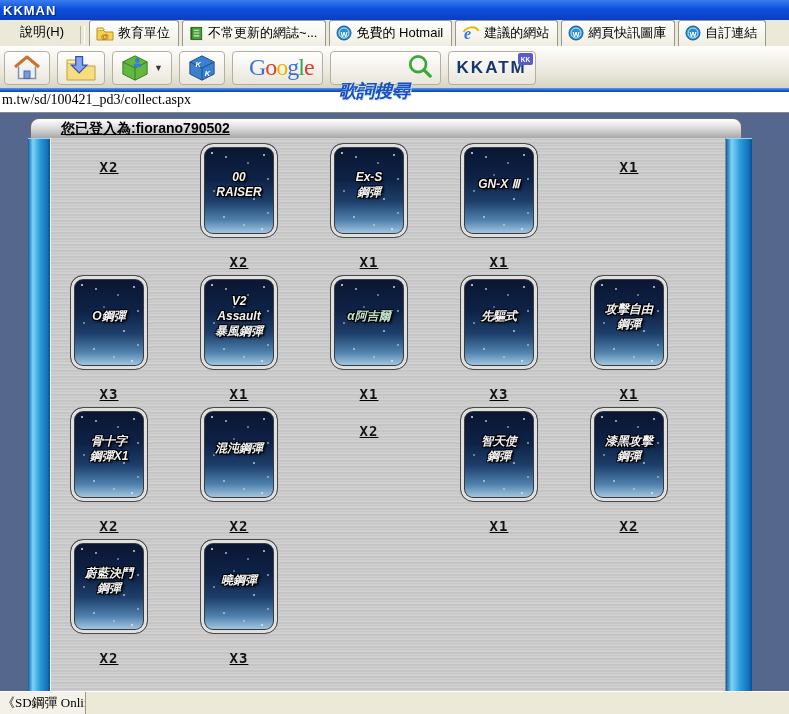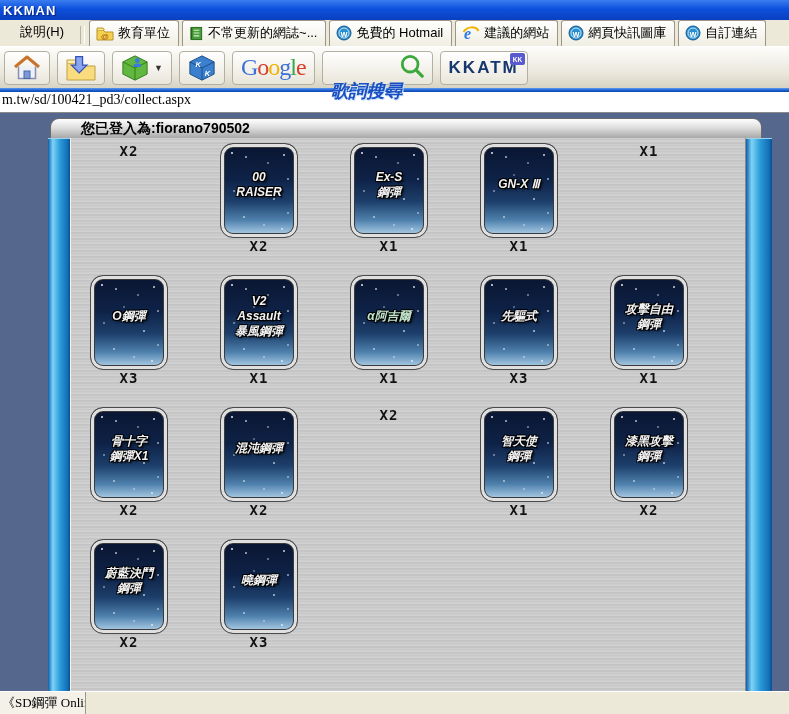--- a/index.html
+++ b/index.html
@@ -45,40 +45,40 @@
   }
   .tb-btn {
     height: 34px; min-width: 38px;
     display: flex; align-items: center; justify-content: center; gap: 3px;
     background: linear-gradient(#ffffff,#e9e6da);
     border: 1px solid #b3b0a2; border-radius: 4px;
     padding: 2px 8px; cursor: pointer; position: relative;
   }
   .tb-icon svg { display: block; }
   .tb-label { font-size: 20px; font-weight: bold; }
-  .tb-label.google { font-family: "Liberation Serif", serif; font-size: 24px; font-weight: normal; letter-spacing: -1px; }
+  .tb-label.google { font-family: "Liberation Serif", serif; font-size: 24px; font-weight: normal; letter-spacing: -1px; margin-left: 8px; }
   .tb-label.lyrics-search { color: #1a4fc0; font-style: italic; font-size: 18px; text-shadow: 1px 1px 0 #cfe4ff; margin-top: 46px; }
   .tb-label.kk-atm { color: #16386e; letter-spacing: 2px; font-size: 17px; }
   .dd { font-size: 9px; color: #333; margin-left: 2px; }
   .tb-badge { position: absolute; top: 1px; right: 2px; }
   .tb-badge svg { display:block; }
 
   .blue-rule { height: 4px; background: linear-gradient(180deg,#5a9af0,#1a5cd0 60%,#1048b0); }
 
   
   .urlrow {
     height: 21px; background: #ffffff;
     font-family: "Liberation Serif", serif; font-size: 14px; color: #000;
     display: flex; align-items: flex-start; padding-left: 2px;
     border-bottom: 1px solid #8a8a8a;
   }
 
   
   .content { position: relative; height: 578px; background: #56678e; overflow: hidden; }
-  .panel { position: absolute; left: 48px; top: 5px; width: 724px; bottom: 0; }
+  .panel { position: absolute; left: 28px; top: 5px; width: 724px; bottom: 0; text-decoration: underline; }
   .panel-tab {
     margin: 0 10px 0 2px; height: 20px;
     background: linear-gradient(180deg,#ffffff 0%, #dedede 45%, #a8a8a8 100%);
     border: 1px solid #6a6a6a; border-bottom: none;
     border-radius: 9px 9px 0 0;
     display: flex; align-items: center; padding-left: 30px;
     font-size: 14px; font-weight: bold; color: #000;
   }
   .panel-body { display: flex; height: calc(100% - 20px); }
   .side-bar {
@@ -120,21 +120,21 @@
   .card-label {
     position: absolute; inset: 0 2px;
     display: flex; flex-direction: column; justify-content: center; align-items: center;
     color: #f2f2f2; font-weight: bold; font-style: italic;
     font-size: 12px; line-height: 1.25; text-align: center;
     text-shadow: 1px 1px 0 #000, -1px -1px 0 #000, 1px -1px 0 #000, -1px 1px 0 #000, 2px 2px 2px rgba(0,0,0,.7);
     transform: translateY(-6px);
   }
   .card-label span { white-space: nowrap; }
   .count {
-    width: 78px; text-align: center; margin-top: 0;
+    width: 78px; text-align: center; margin-top: 16px;
     font-family: "DejaVu Sans Mono", monospace;
     font-weight: bold; font-size: 14px; color: #111; letter-spacing: 1px;
   }
 
   
   .taskbar {
     position: absolute; left: 0; bottom: 0; width: 789px; height: 23px;
     background: #ece9d8; border-top: 1px solid #ffffff;
     display: flex; align-items: stretch;
   }

